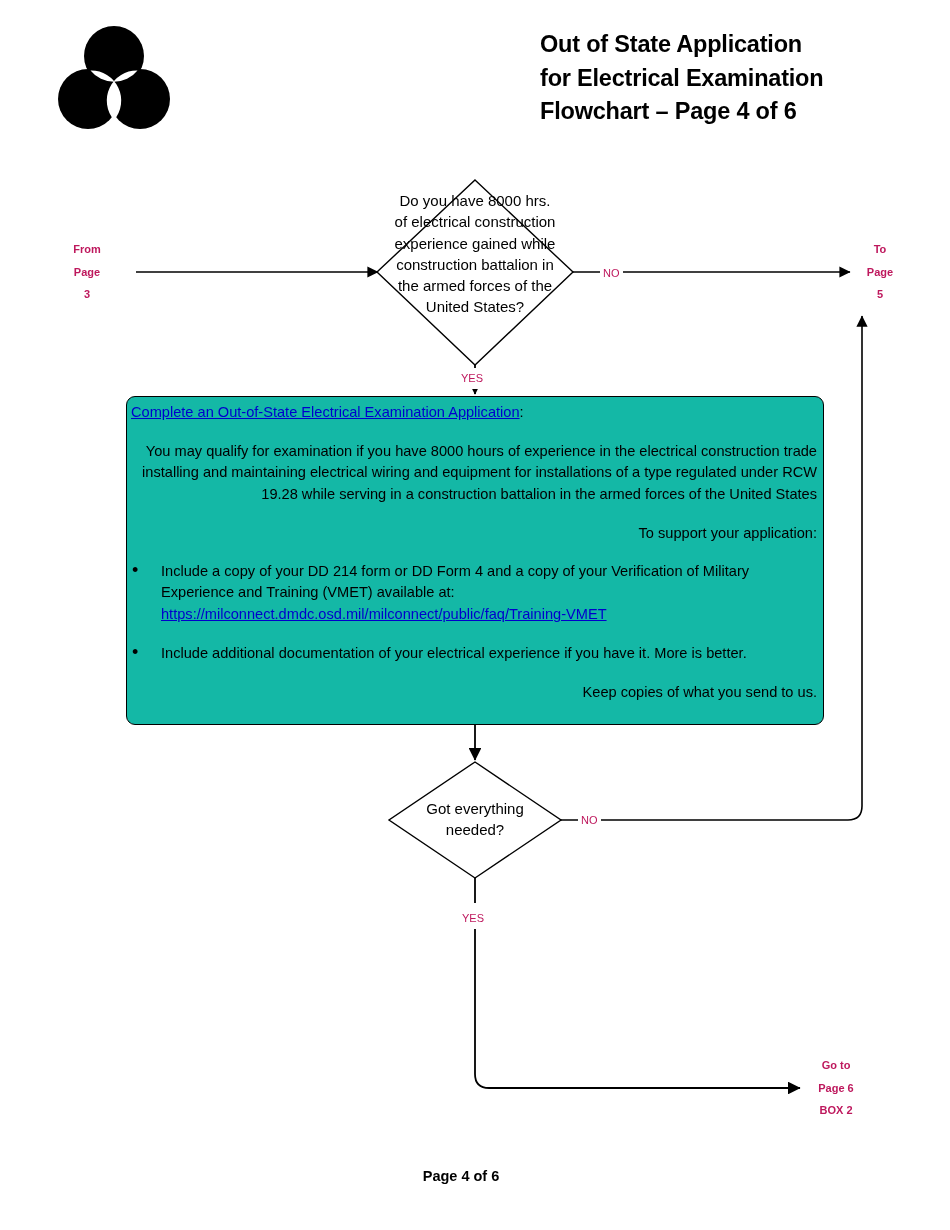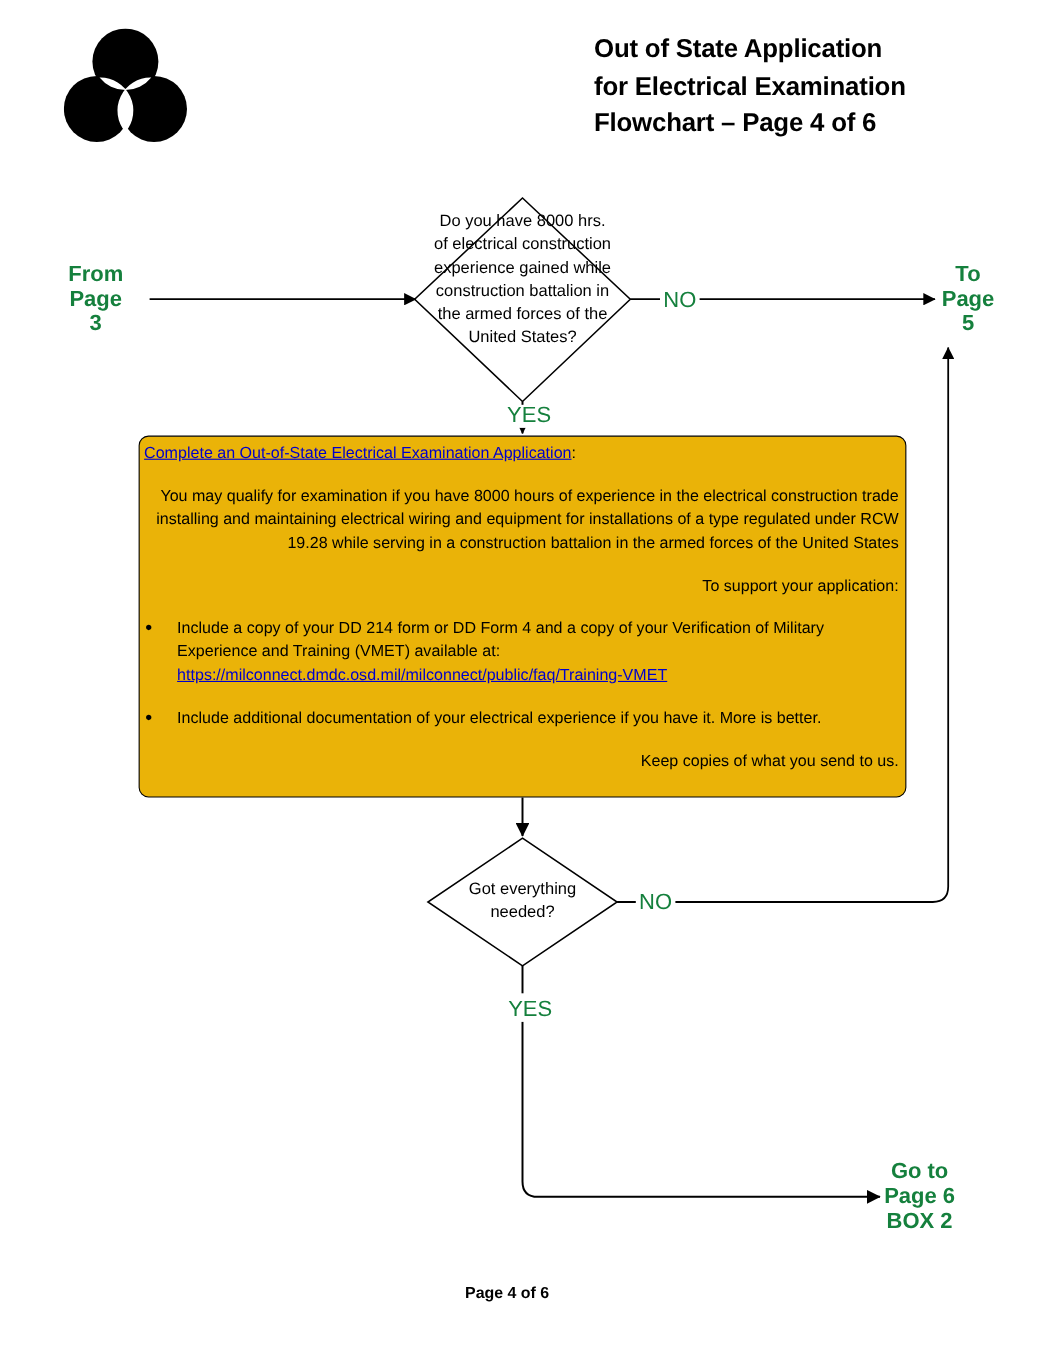--- a/index.html
+++ b/index.html
@@ -74,23 +74,23 @@
     left: 0;
     top: 0;
     width: 950px;
     height: 1230px;
   }
 
   
   .flow-label {
     position: absolute;
     font-family: "Liberation Sans", sans-serif;
-    font-size: 20px;
+    font-size: 11px;
     line-height: 21px;
-    color: #15803d;
+    color: #be185d;
     white-space: nowrap;
   }
 
   #label-from-page {
     left: 46px;
     top: 238px;
     width: 82px;
     text-align: center;
     font-weight: bold;
     line-height: 22.5px;
@@ -163,21 +163,21 @@
   
   #content-box {
     position: absolute;
     left: 126px;
     top: 396px;
     width: 698px;
     height: 329px;
     border: 1.3px solid #000000;
     border-radius: 9px;
     box-sizing: border-box;
-    background: #eab308;
+    background: #14b8a6;
   }
   #content-inner {
     position: absolute;
     left: 4px;
     top: 5px;
     right: 6px;
     font-family: "Liberation Sans", sans-serif;
     font-size: 14.6px;
     line-height: 21.5px;
     color: #000;

